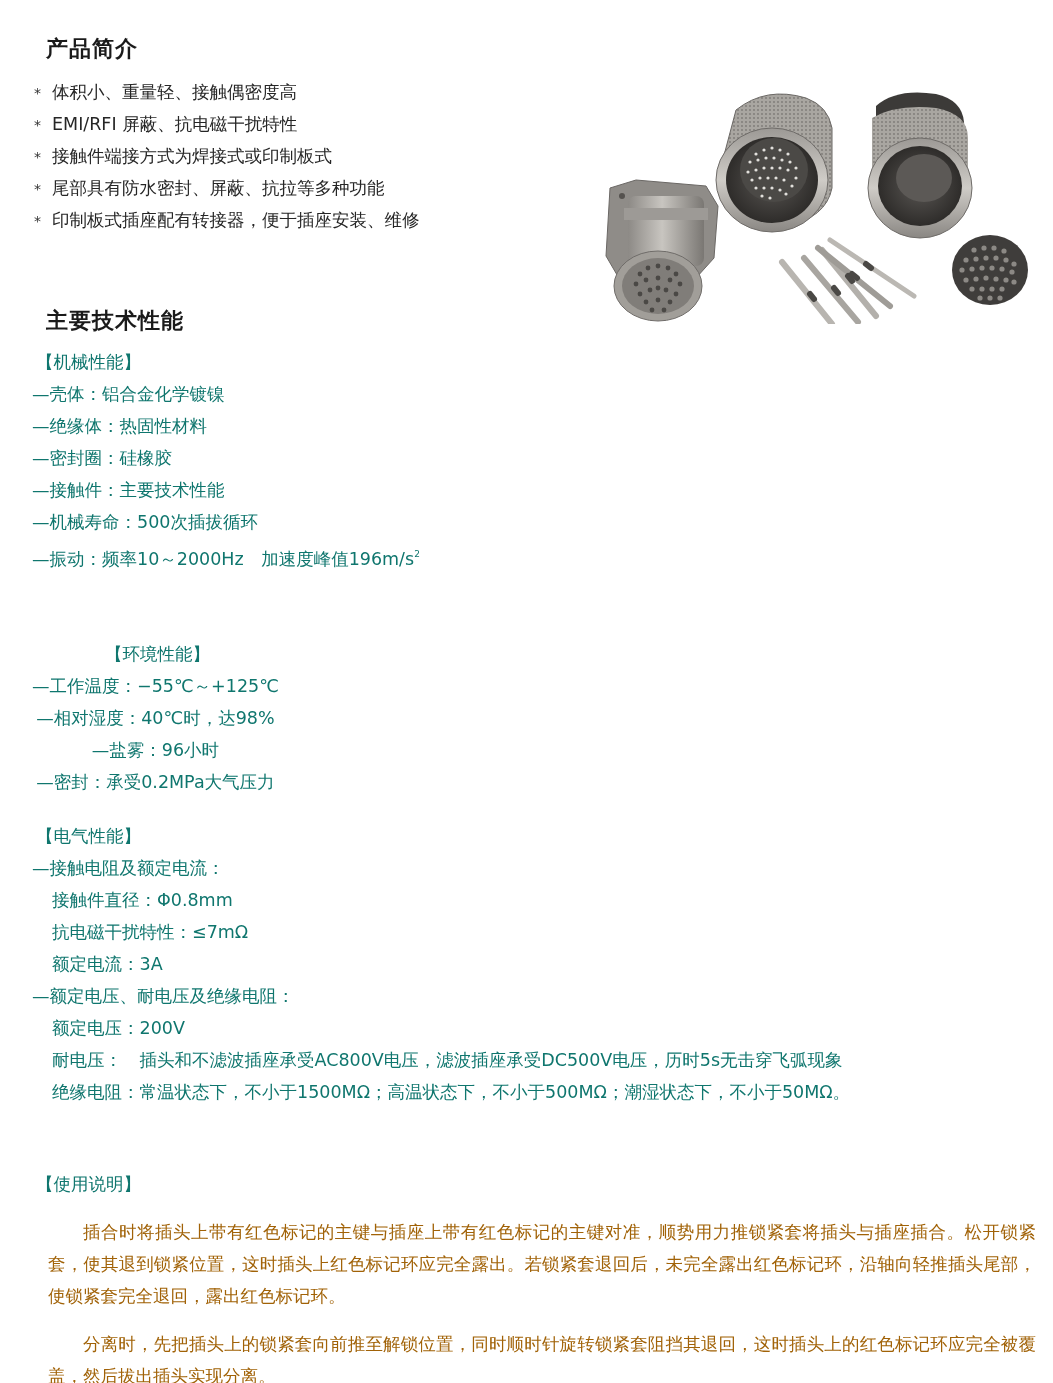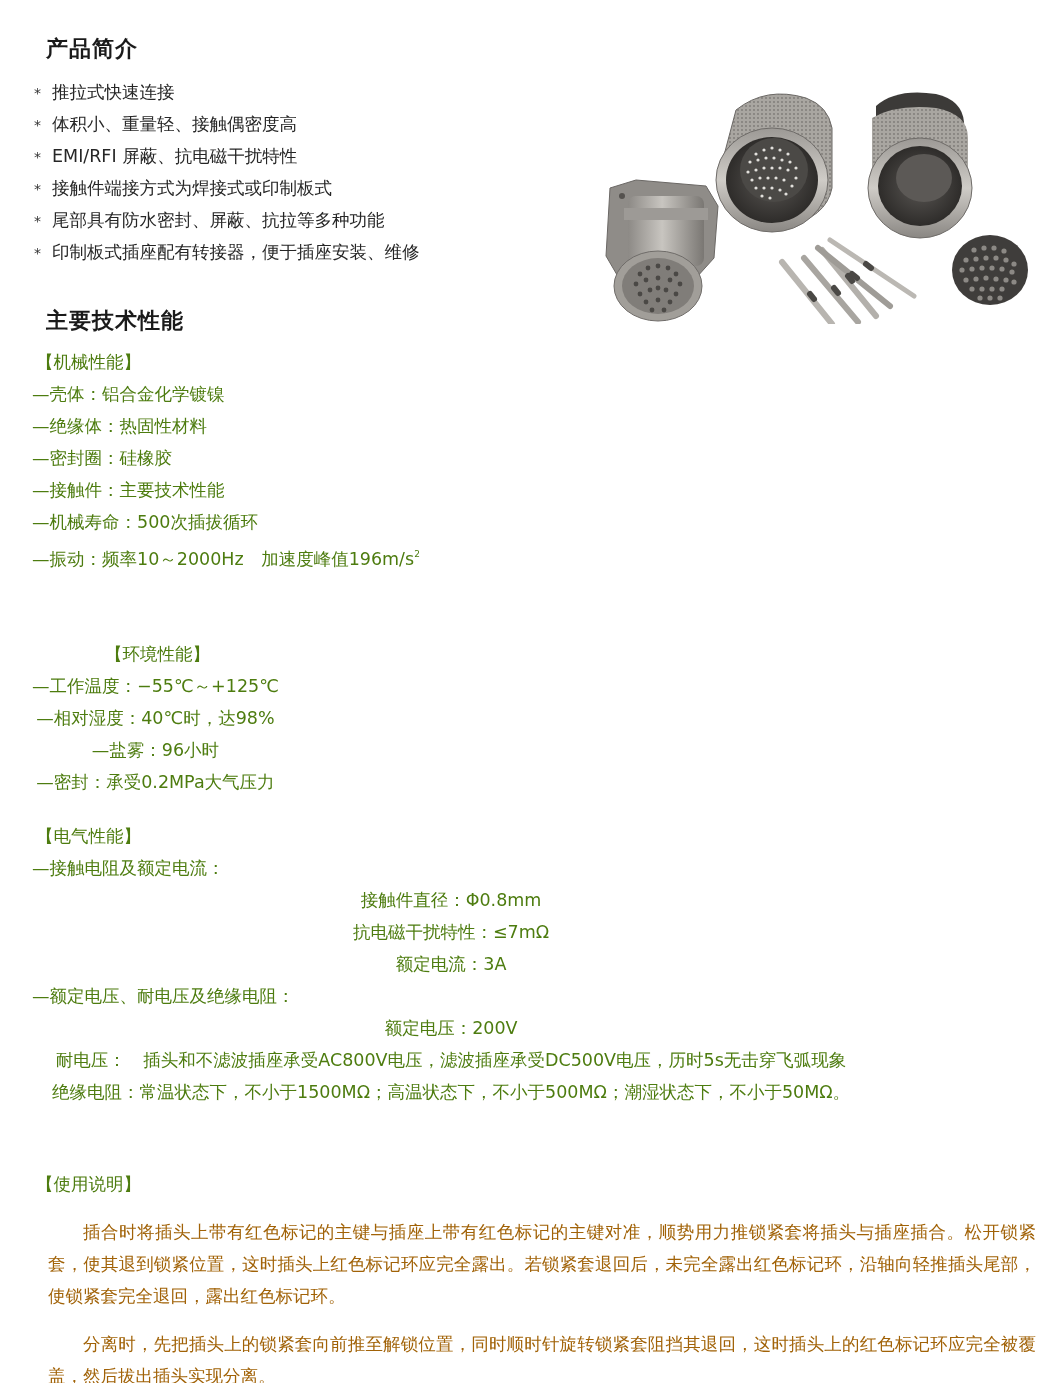--- a/index.html
+++ b/index.html
@@ -15,39 +15,38 @@
     margin-left: 12px;
   }
   .bullet-list { left: 34px; top: 76px; }
   .bullet {
     height: 32px; line-height: 32px; font-size: 17.5px; color: #262626;
     white-space: nowrap;
   }
   .bullet .star { display: inline-block; width: 18px; font-size: 14px; color: #333; }
   .spec-block { left: 32px; }
   .spec-line {
-    height: 32px; line-height: 32px; font-size: 17.5px; color: #4d7c0f;
+    height: 32px; line-height: 32px; font-size: 17.5px; color: #0f766e;
     white-space: nowrap;
   }
   .sec-head { padding-left: 4px; }
-  .sub { padding-left: 20px; text-align: center; }
+  .sub { padding-left: 20px; }
   sup { font-size: 9px; vertical-align: 8px; }
   .usage { left: 32px; top: 1168px; width: 1020px; }
   .usage .para {
     font-size: 17.5px; line-height: 32px; color: #a16207; text-indent: 2em;
     text-align: justify; margin: 16px;
   }
   .photo { left: 596px; top: 88px; width: 456px; height: 236px; }
 </style>
 </head>
 <body>
 
 <div class="abs h1" style="top:34px;">产品简介</div>
 <div class="abs bullet-list">
-  <div class="bullet"><span class="star">*</span><span>推拉式快速连接</span></div>
   <div class="bullet"><span class="star">*</span><span>体积小、重量轻、接触偶密度高</span></div>
   <div class="bullet"><span class="star">*</span><span>EMI/RFI 屏蔽、抗电磁干扰特性</span></div>
   <div class="bullet"><span class="star">*</span><span>接触件端接方式为焊接式或印制板式</span></div>
   <div class="bullet"><span class="star">*</span><span>尾部具有防水密封、屏蔽、抗拉等多种功能</span></div>
   <div class="bullet"><span class="star">*</span><span>印制板式插座配有转接器，便于插座安装、维修</span></div>
 </div>
 
 <div class="abs photo" title="连接器产品照片：插座、插头、接触件与绝缘体">
   <svg width="456" height="236" viewBox="0 0 456 236">
     <defs>

